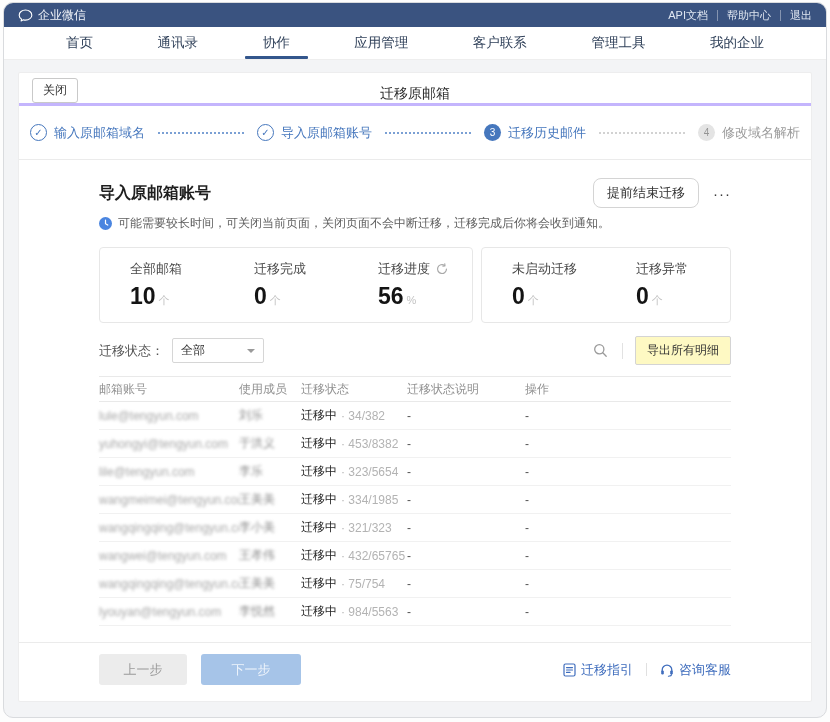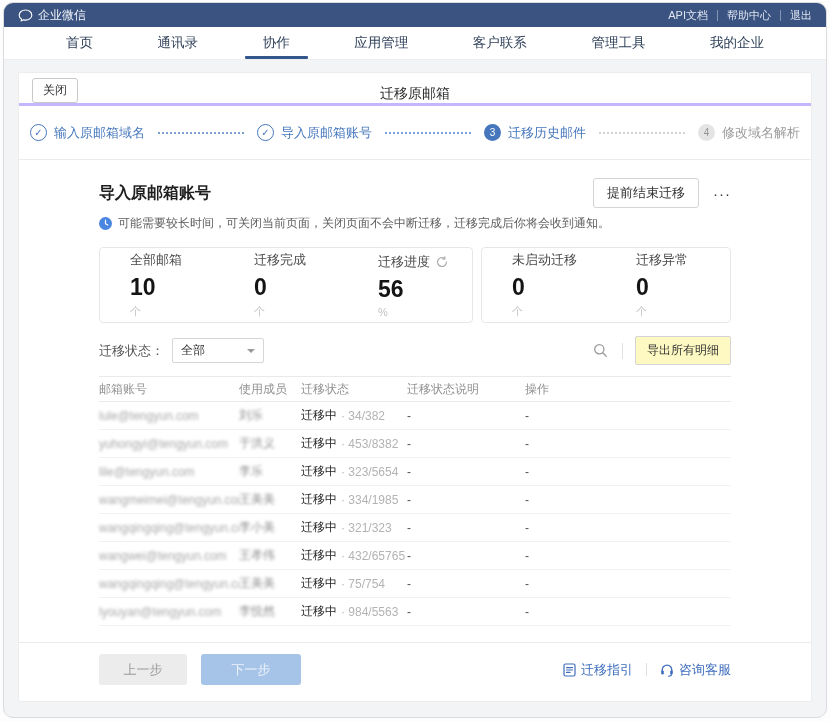--- a/index.html
+++ b/index.html
@@ -81,33 +81,33 @@
   .step.pending .step-label { color: #9a9a9a; }
   .connector { width: 86px; border-bottom: 2px dotted #cfcfcf; margin: 0 13px; height: 0; }
   .connector.c-blue { border-color: #7ba0d4; }
   .connector.c-gray { border-color: #d2d2d2; }
   
   .content { padding: 0 80px; }
   .heading-row { display: flex; align-items: center; margin-top: 18px; height: 30px; }
   .page-heading { font-size: 16px; font-weight: bold; color: #1e1e1e; }
   .heading-actions { margin-left: auto; display: flex; align-items: center; }
   .end-btn {
-    border: 1px solid #d4d4d4; background: #fff; border-radius: 3px;
+    border: 1px solid #d4d4d4; background: #fff; border-radius: 8px;
     font-size: 13px; color: #333; padding: 5px 13px; cursor: pointer;
   }
   .more-btn { margin-left: 14px; font-size: 15px; color: #3a3a3a; letter-spacing: 1px; cursor: pointer; }
   .notice { display: flex; align-items: center; gap: 6px; margin-top: 7px; font-size: 12px; color: #5e5e5e; }
   
   .stats { display: flex; gap: 8px; margin-top: 15px; }
   .stat-box { border: 1px solid #e7e7e7; border-radius: 4px; height: 76px; display: flex; background: #fff; }
   .stat-box.g1 { flex: 3; }
   .stat-box.g2 { flex: 2; }
   .stat-cell { flex: 1; display: flex; flex-direction: column; justify-content: center; padding-left: 30px; }
   .stat-label { font-size: 13px; color: #4a4a4a; display: flex; align-items: center; gap: 6px; }
-  .stat-value { margin-top: 5px; font-size: 23px; font-weight: bold; color: #141414; display: flex; align-items: baseline; gap: 3px; flex-direction: column; }
+  .stat-value { margin-top: 5px; font-size: 23px; font-weight: bold; color: #141414; display: flex; align-items: baseline; gap: 3px; }
   .stat-suffix { font-size: 11px; color: #c2c2c2; font-weight: normal; }
   .refresh-wrap { display: inline-flex; align-items: center; cursor: pointer; }
   
   .filter-row { display: flex; align-items: center; margin-top: 15px; height: 25px; }
   .filter-label { font-size: 13px; color: #555; margin-right: 8px; }
   .select {
     width: 92px; height: 25px; border: 1px solid #d6d6d6; border-radius: 2px; background: #fff;
     display: flex; align-items: center; justify-content: space-between;
     padding: 0 8px; font-size: 12px; color: #333; cursor: pointer;
   }

